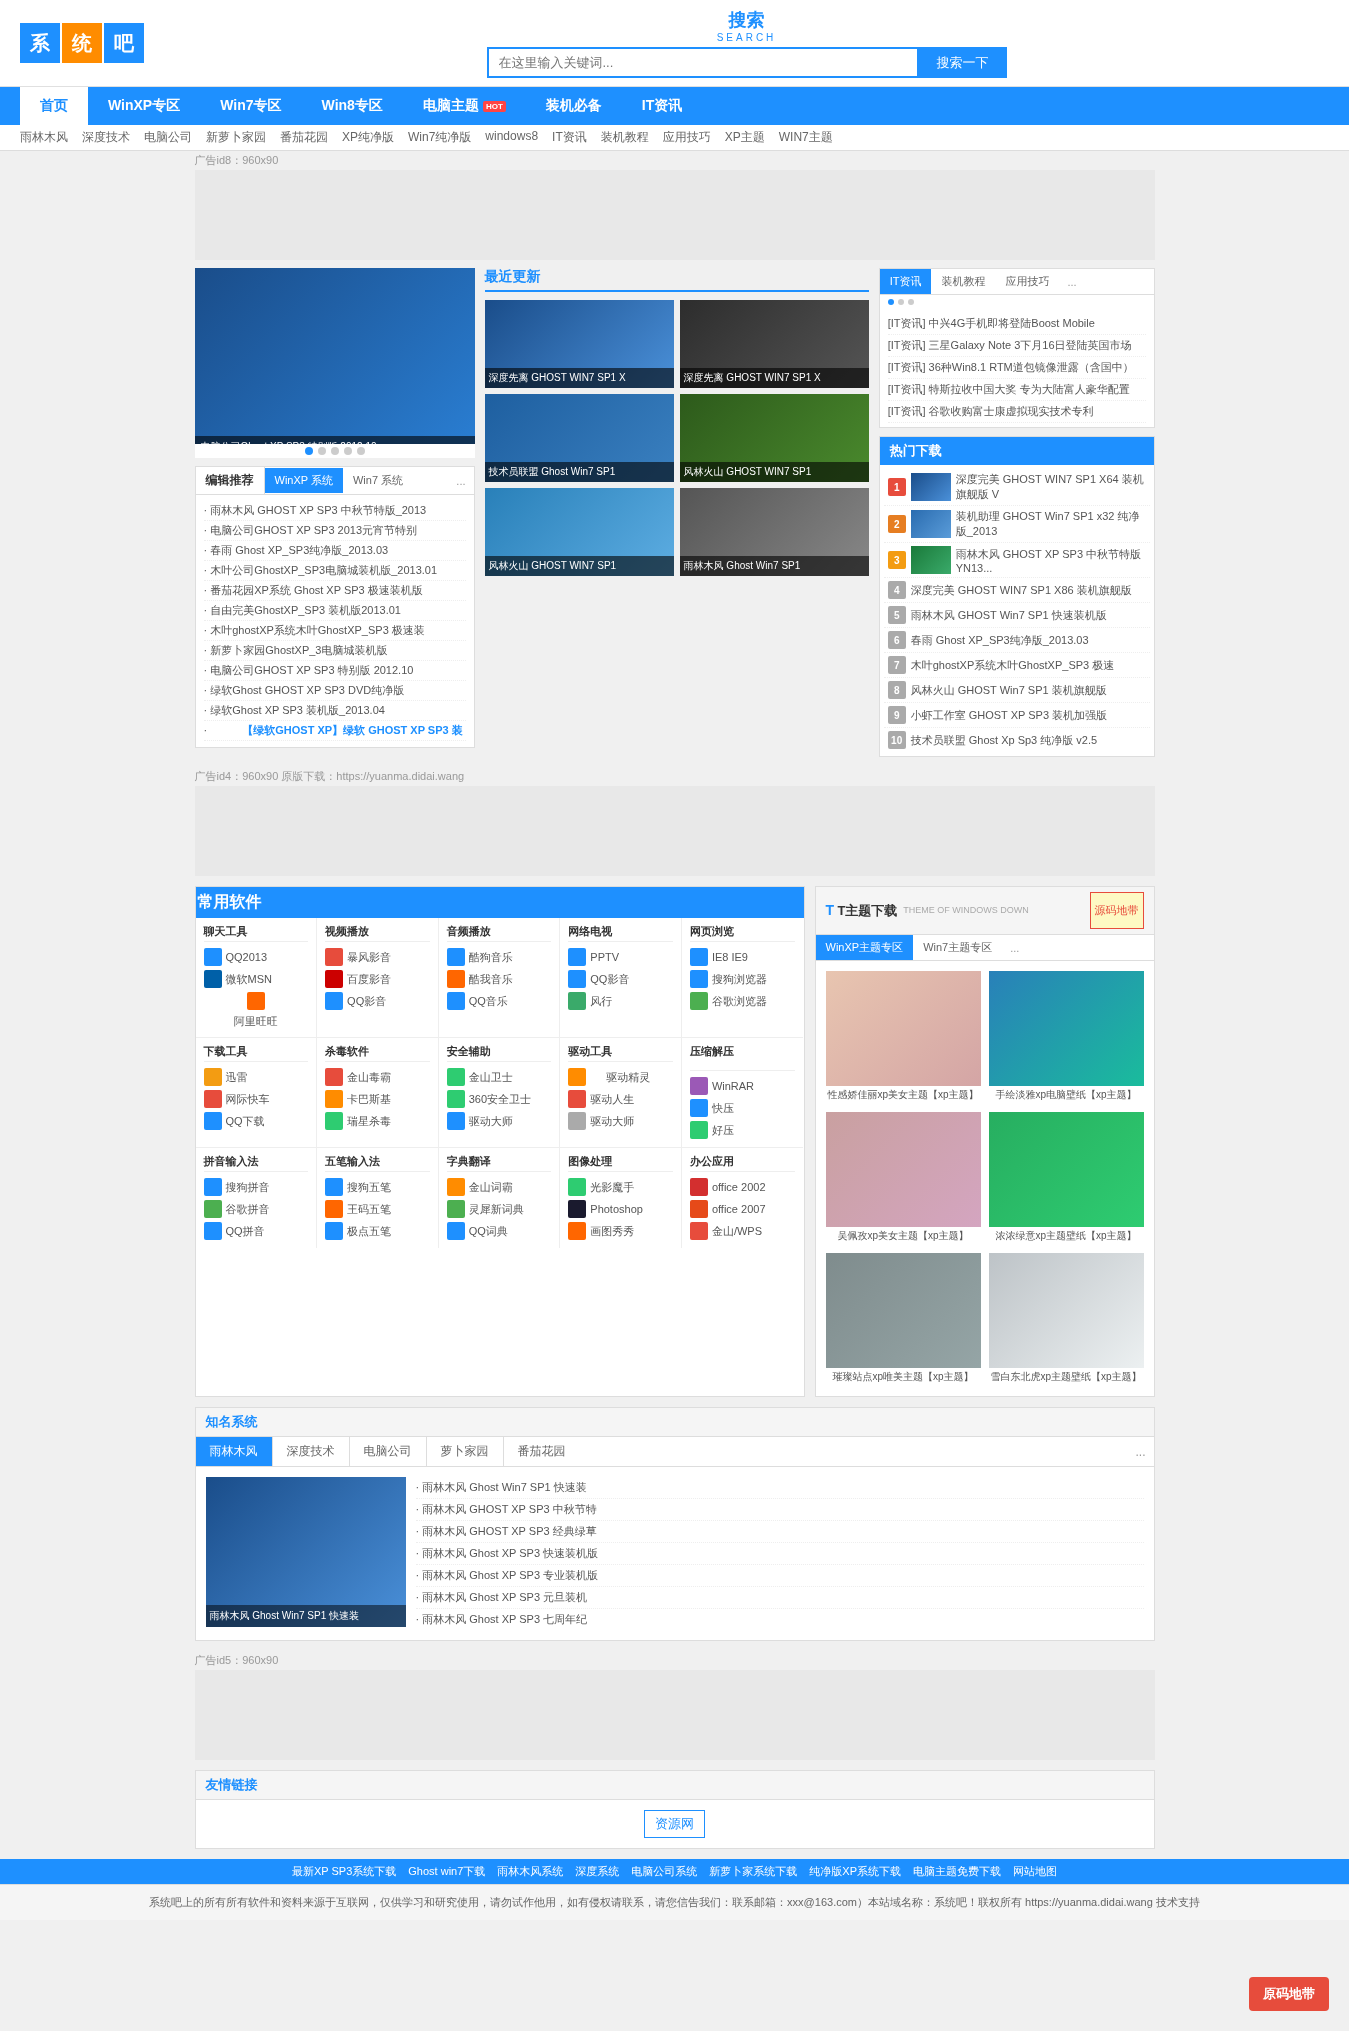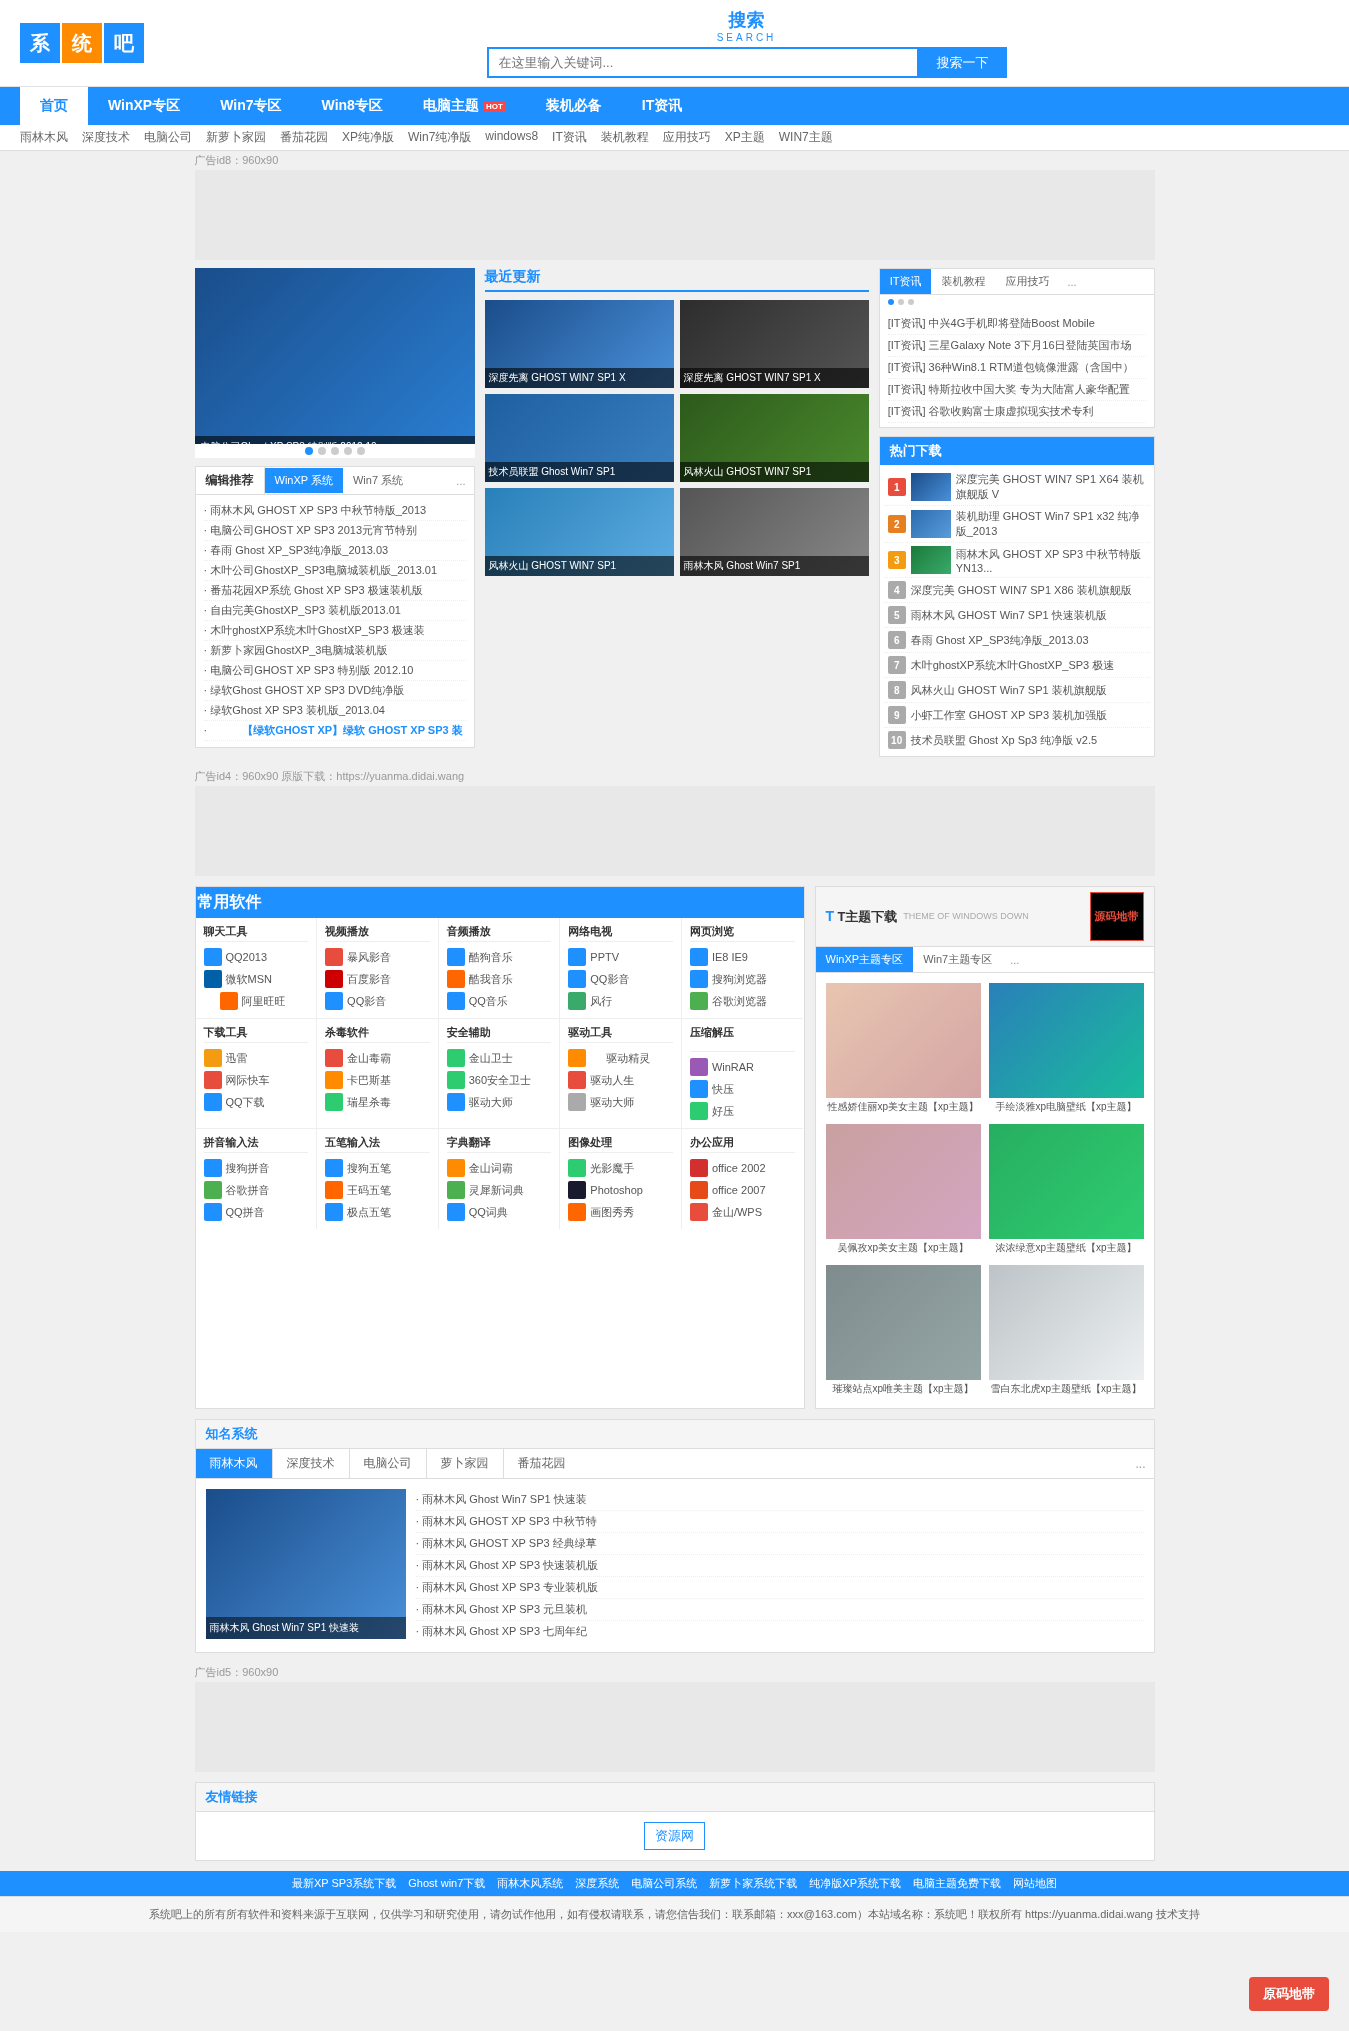--- a/index.html
+++ b/index.html
@@ -230,21 +230,21 @@
         <div style="padding:6px 8px;border-right:1px solid #eee;border-bottom:1px solid #eee;">
           <div style="font-weight:bold;font-size:11px;color:#333;margin-bottom:4px;border-bottom:1px solid #eee;padding-bottom:2px;">聊天工具</div>
           <div style="display:flex;align-items:center;gap:4px;padding:2px 0;cursor:pointer;">
             <div style="width:18px;height:18px;border-radius:2px;background:#1e90ff;flex-shrink:0;"></div>
             <span style="font-size:11px;color:#555;">QQ2013</span>
           </div>
           <div style="display:flex;align-items:center;gap:4px;padding:2px 0;cursor:pointer;">
             <div style="width:18px;height:18px;border-radius:2px;background:#0060a8;flex-shrink:0;"></div>
             <span style="font-size:11px;color:#555;">微软MSN</span>
           </div>
-          <div style="display:flex;align-items:center;gap:4px;padding:2px 16px;cursor:pointer;">
+          <div style="display:flex;align-items:center;gap:4px;padding:2px 16px;cursor:pointer;flex-direction:column;">
             <div style="width:18px;height:18px;border-radius:2px;background:#ff6600;flex-shrink:0;"></div>
             <span style="font-size:11px;color:#555;">阿里旺旺</span>
           </div>
         </div>
 
         <div style="padding:6px 8px;border-right:1px solid #eee;border-bottom:1px solid #eee;">
           <div style="font-weight:bold;font-size:11px;color:#333;margin-bottom:4px;border-bottom:1px solid #eee;padding-bottom:2px;">视频播放</div>
           <div style="display:flex;align-items:center;gap:4px;padding:2px 0;cursor:pointer;">
             <div style="width:18px;height:18px;border-radius:2px;background:#e74c3c;flex-shrink:0;"></div>
             <span style="font-size:11px;color:#555;">暴风影音</span>
@@ -469,21 +469,21 @@
       </div>
     </div>
 
     <div style="width:340px;background:#fff;border:1px solid #ddd;">
       <div style="display:flex;align-items:center;padding:5px 10px;background:#f5f5f5;border-bottom:1px solid #ddd;">
         <div>
           <span style="color:#1e90ff;font-size:14px;font-weight:bold;">T</span>
           <span style="color:#333;font-size:13px;font-weight:bold;">T主题下载</span>
         </div>
         <div style="color:#aaa;font-size:9px;margin-left:6px;line-height:1.2;">THEME OF WINDOWS DOWN</div>
-        <div style="margin-left:auto;color:#e74c3c;font-size:11px;font-weight:bold;background:#000000;border:1px solid #e74c3c;padding:16px 4px;">源码地带</div>
+        <div style="margin-left:auto;color:#e74c3c;font-size:11px;font-weight:normal;background:#fef9c3;border:1px solid #e74c3c;padding:10px 4px;">源码地带</div>
       </div>
       <div style="display:flex;align-items:center;border-bottom:1px solid #ddd;">
         <div style="padding:5px 10px;font-size:11px;background:#1e90ff;color:#fff;cursor:pointer;">WinXP主题专区</div>
         <div style="padding:5px 10px;font-size:11px;color:#666;cursor:pointer;">Win7主题专区</div>
         <div style="padding:5px 8px;font-size:11px;color:#999;cursor:pointer;">...</div>
       </div>
       <div style="display:grid;grid-template-columns:1fr 1fr;gap:8px;padding:10px;">
         <div style="cursor:pointer;">
           <div style="width:100%;height:115px;background:linear-gradient(135deg,#e8c5b0,#d4a5a5);position:relative;overflow:hidden;">
             <div style="position:absolute;bottom:0;left:0;right:0;background:rgba(0,0,0,0.4);"></div>

